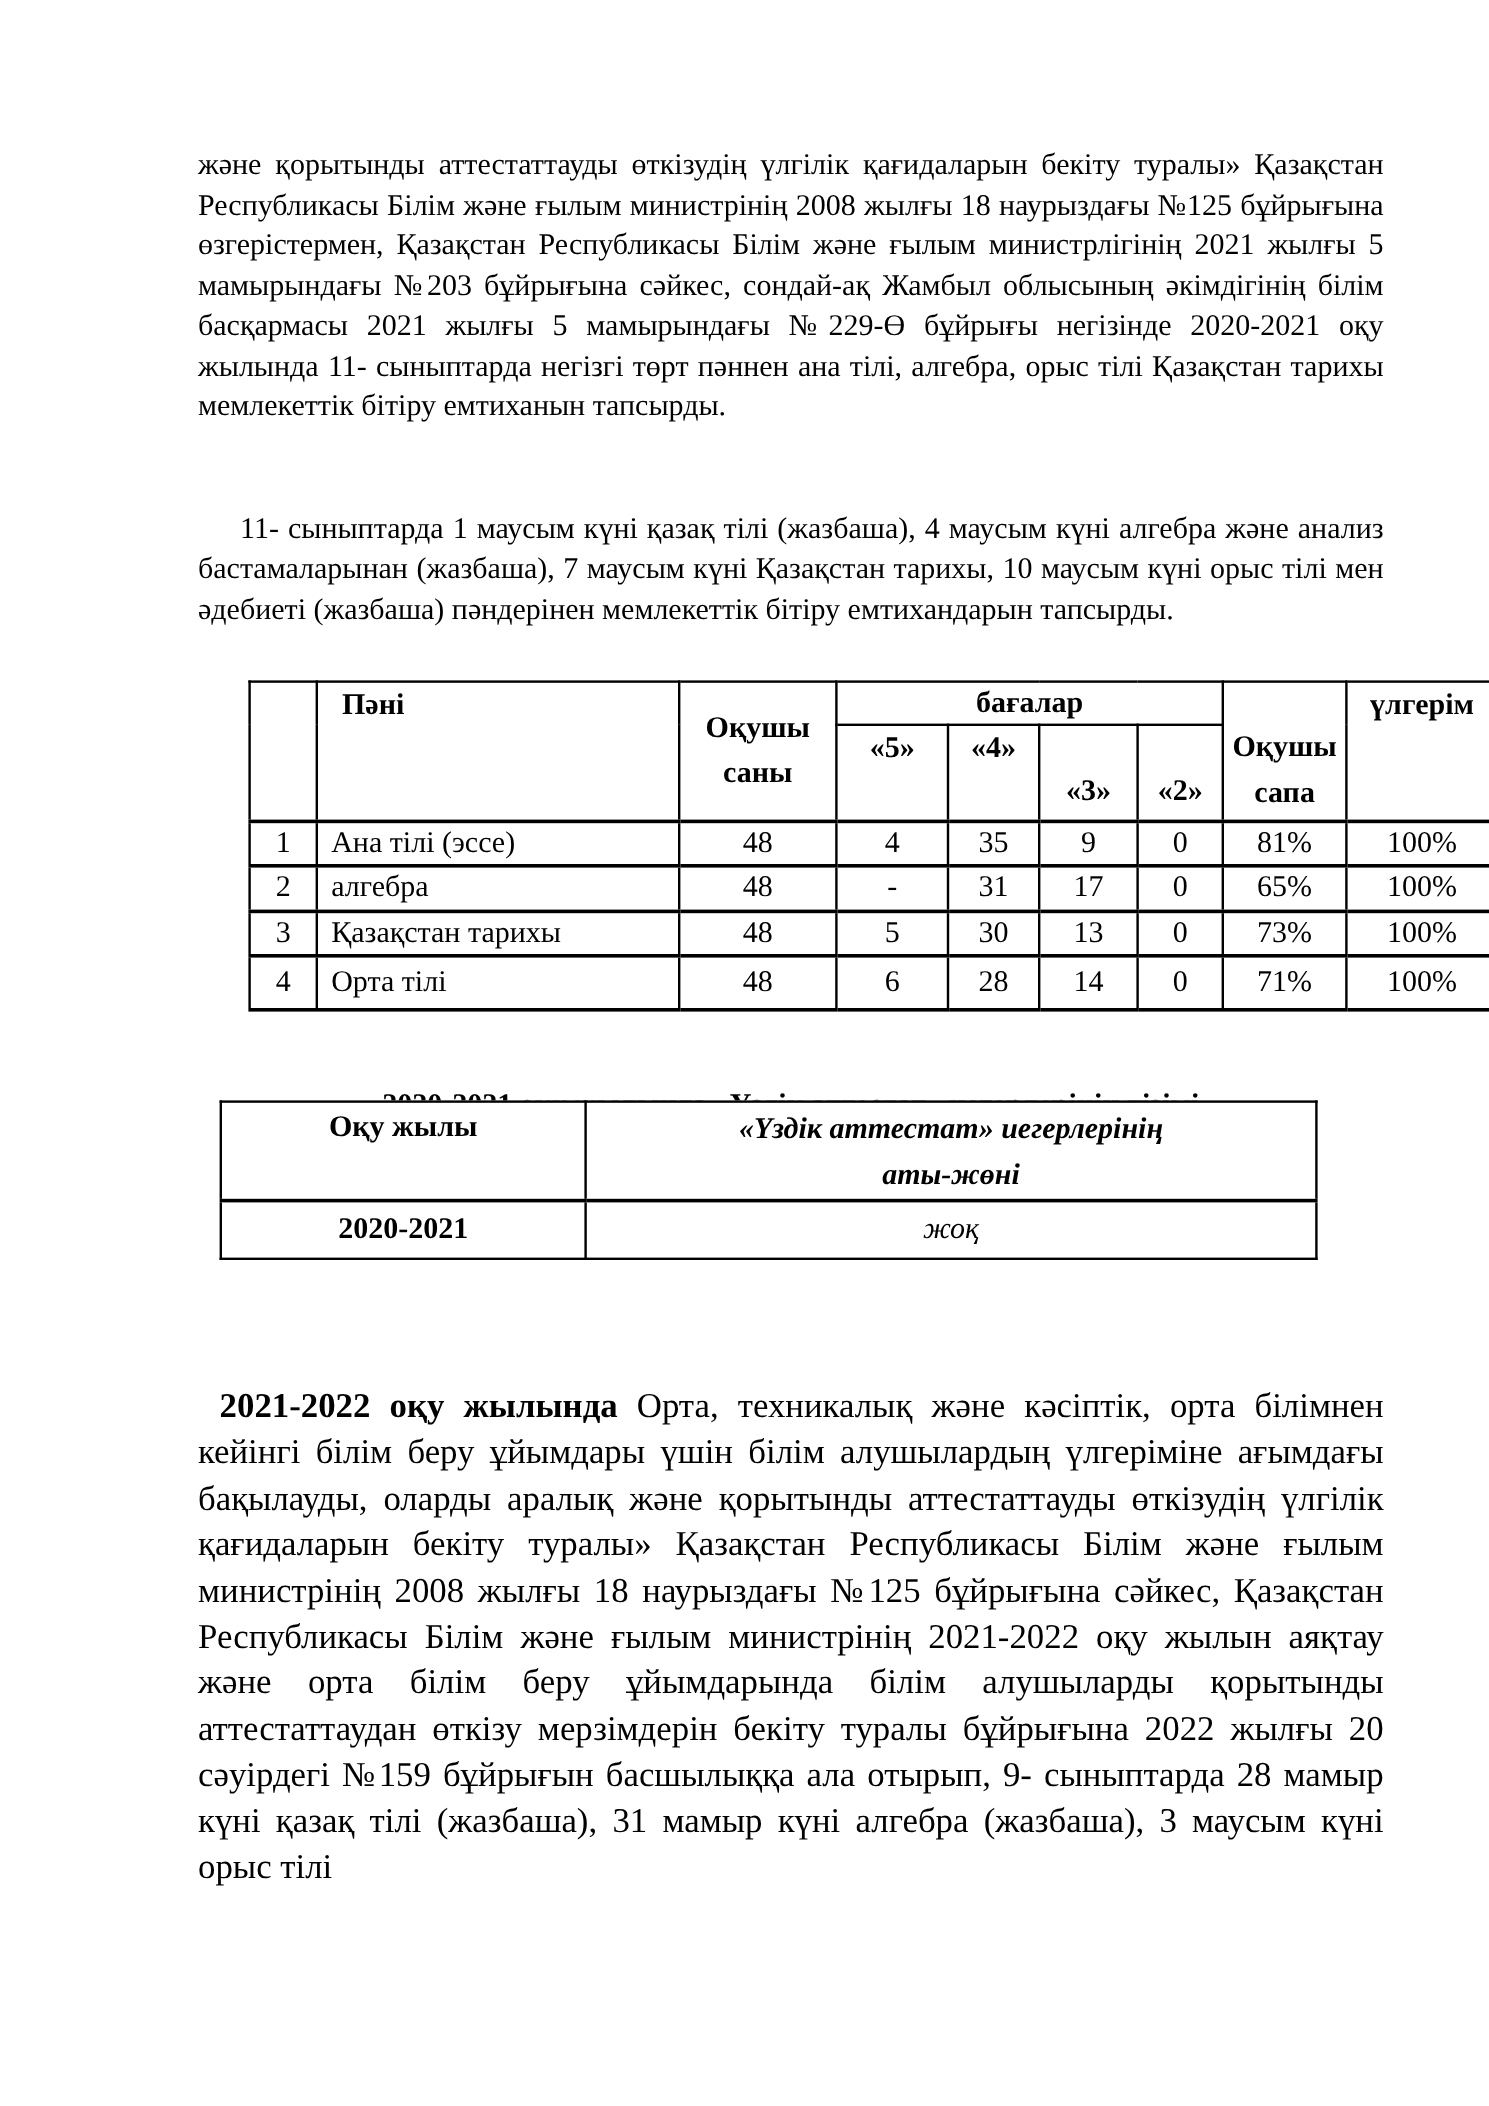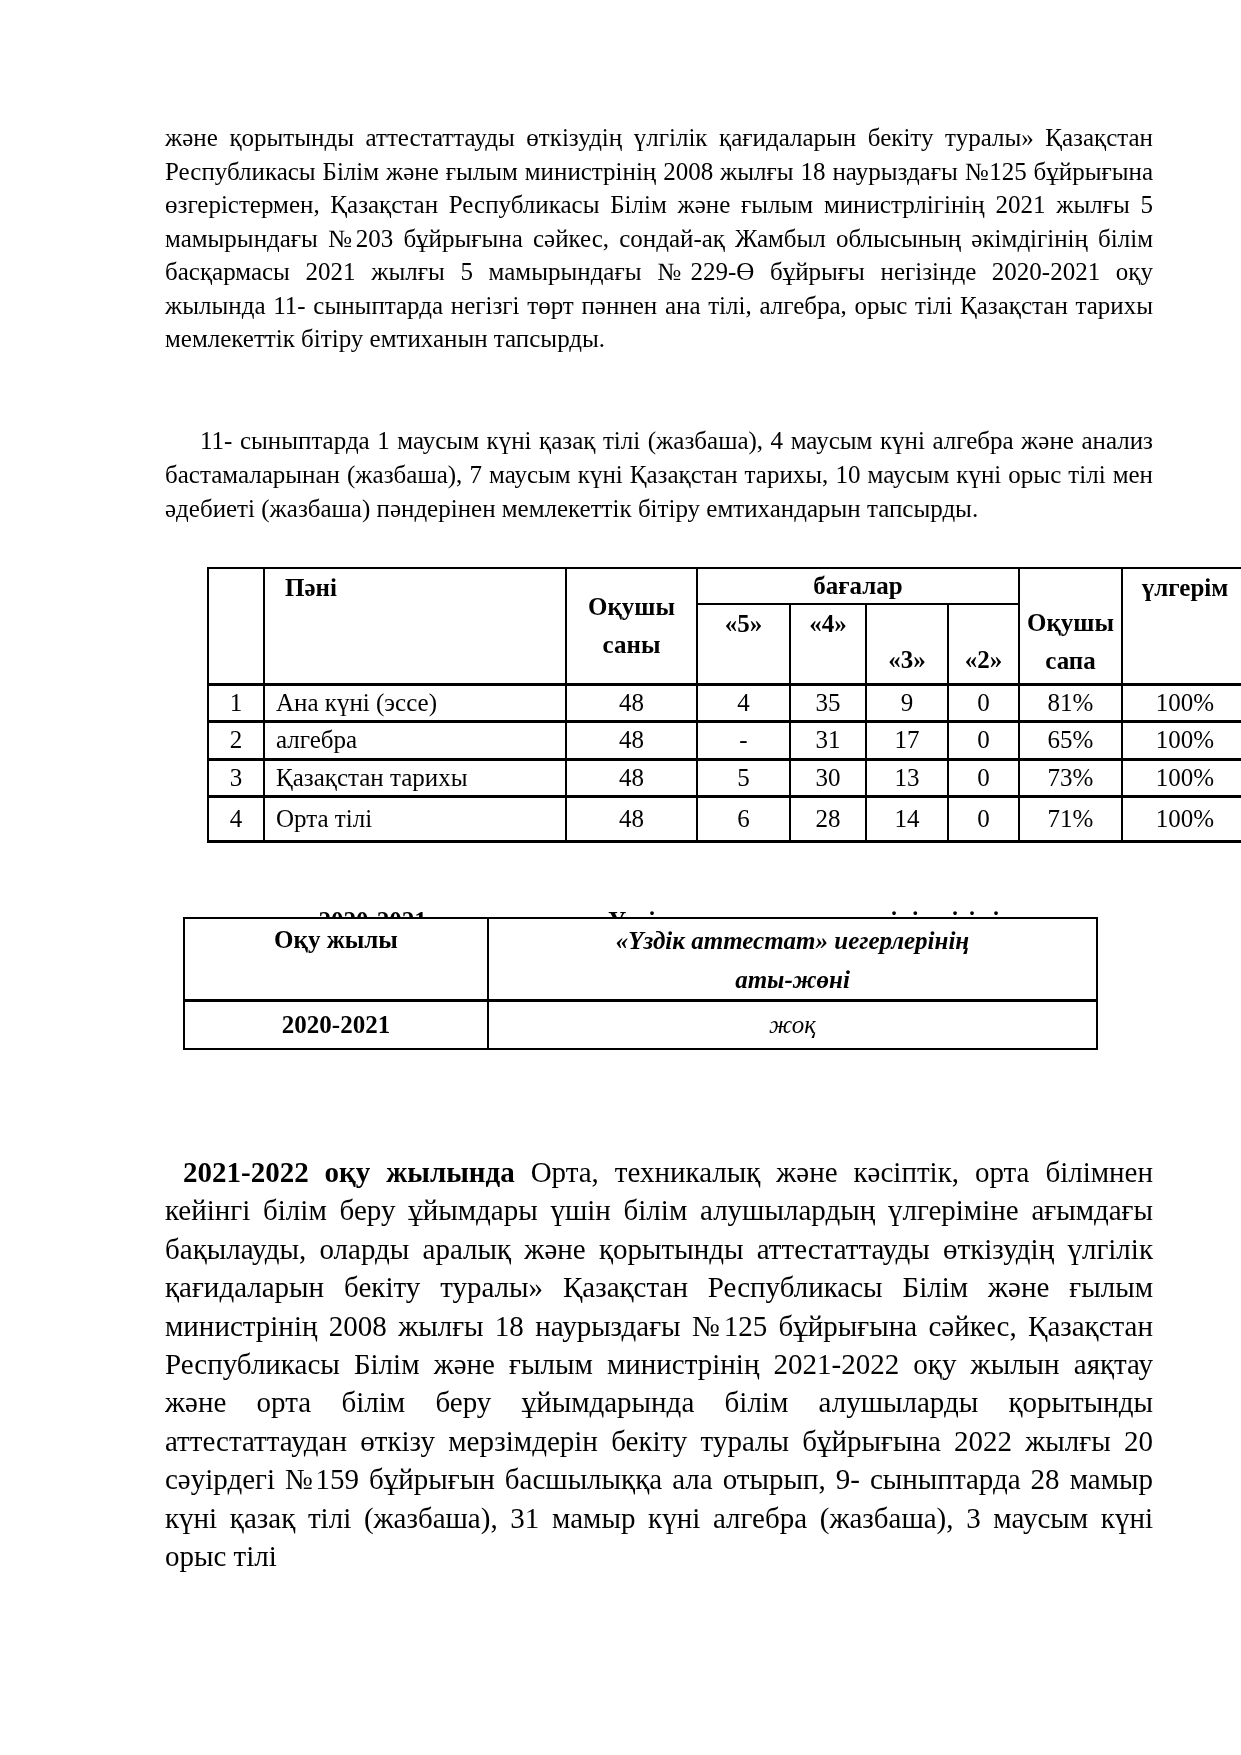--- a/index.html
+++ b/index.html
@@ -75,21 +75,21 @@
     <td rowspan="2" class="hb v-top">үлгерім</td>
   </tr>
   <tr style="height:80px">
     <td class="hb v-top">«5»</td>
     <td class="hb v-top">«4»</td>
     <td class="hb low">«3»</td>
     <td class="hb low">«2»</td>
   </tr>
   <tr class="data" style="height:37px">
     <td>1</td>
-    <td class="subject">Ана күні (эссе)</td>
+    <td class="subject">Ана тілі (эссе)</td>
     <td>48</td>
     <td>4</td>
     <td>35</td>
     <td>9</td>
     <td>0</td>
     <td>81%</td>
     <td>100%</td>
   </tr>
   <tr class="data" style="height:38px">
     <td>2</td>

